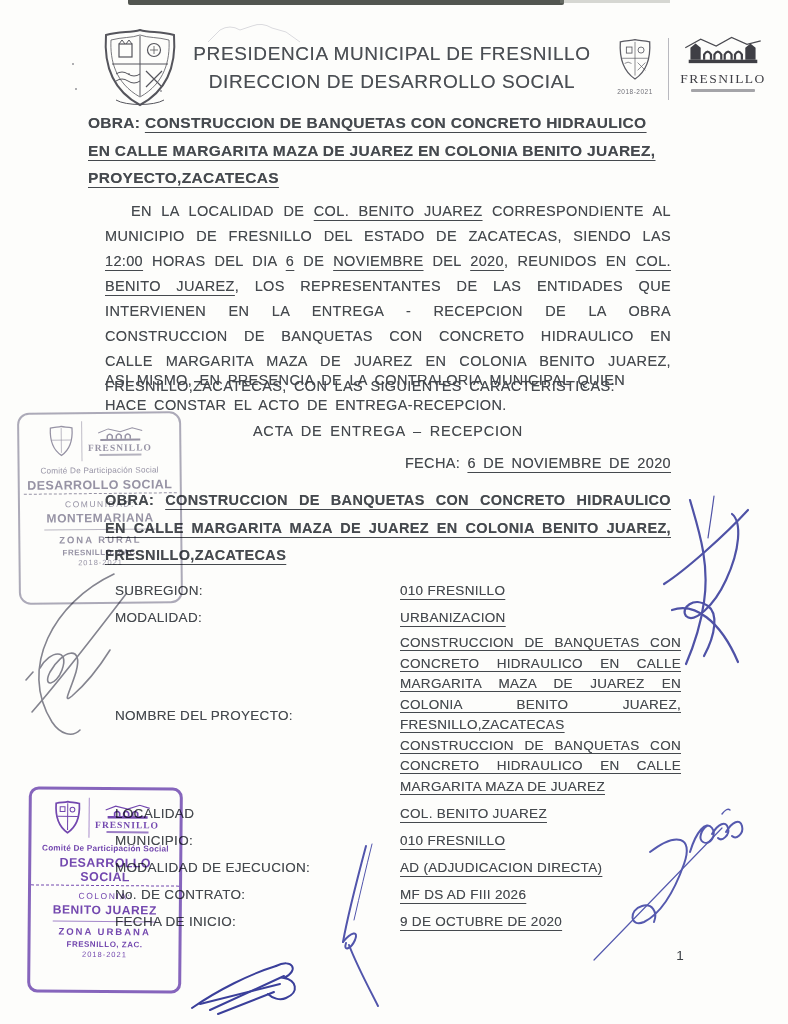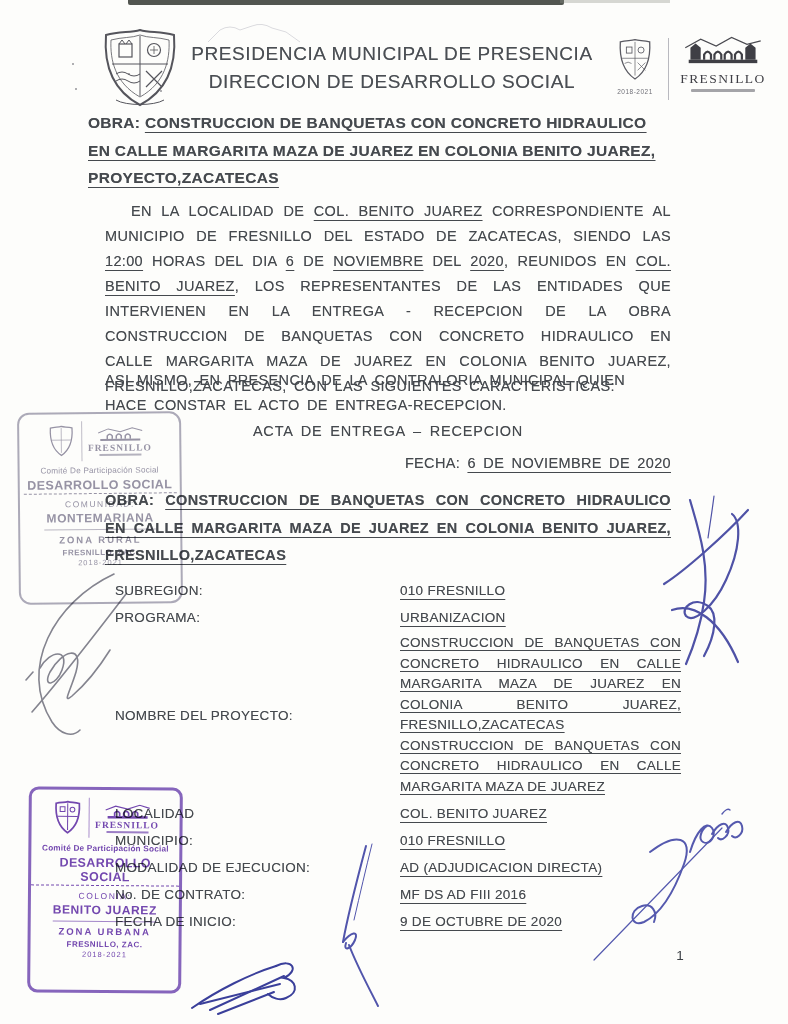--- a/index.html
+++ b/index.html
@@ -88,21 +88,21 @@
     <rect x="23" y="17" width="13" height="13" fill="none" stroke="currentColor" stroke-width="1.2"></rect>
     <path d="M23 17 L26 13 L29 17 M30 17 L33 13 L36 17" fill="none" stroke="currentColor" stroke-width="1"></path>
     <circle cx="58" cy="23" r="6.5" fill="none" stroke="currentColor" stroke-width="1.2"></circle>
     <path d="M54 23 H62 M58 19 V27" stroke="currentColor" stroke-width=".8"></path>
     <path d="M20 47 Q26 43 32 47 Q38 51 44 47 M20 54 Q26 50 32 54 Q38 58 44 54" fill="none" stroke="currentColor" stroke-width="1"></path>
     <path d="M50 44 L66 60 M66 44 L50 60" stroke="currentColor" stroke-width="1.2"></path>
     <path d="M20 73 C30 79 58 79 68 73" fill="none" stroke="currentColor" stroke-width="1"></path>
   </svg>
 
   <div class="hdr-title">
-    <div class="t1">PRESIDENCIA MUNICIPAL DE PRESENCIA</div>
+    <div class="t1">PRESIDENCIA MUNICIPAL DE FRESNILLO</div>
     <div class="t2">DIRECCION DE DESARROLLO SOCIAL</div>
   </div>
 
   <div class="logos-right">
     <div class="shield-block">
       <svg width="38" height="52" viewBox="0 0 88 100">
         <path d="M10 8 C24 4 34 6 44 3 C54 6 64 4 78 8 C80 40 74 74 44 94 C14 74 8 40 10 8 Z" fill="none" stroke="currentColor" stroke-width="3"></path>
         <line x1="44" y1="8" x2="44" y2="86" stroke="currentColor" stroke-width="1.6"></line>
         <line x1="14" y1="46" x2="74" y2="46" stroke="currentColor" stroke-width="1.6"></line>
         <rect x="24" y="20" width="13" height="14" fill="none" stroke="currentColor" stroke-width="2"></rect>
@@ -140,21 +140,21 @@
     <span class="u">6 DE NOVIEMBRE DE 2020</span>
   </div>
   <div class="body-text obra-section p-justify"><span>OBRA: </span><span class="u">CONSTRUCCION DE BANQUETAS CON CONCRETO HIDRAULICO EN CALLE MARGARITA MAZA DE JUAREZ EN COLONIA BENITO JUAREZ, FRESNILLO,ZACATECAS</span></div>
 
   <div class="fields">
     <div class="frow">
       <div class="flabel">SUBREGION:</div>
       <div class="fvalue"><span class="u">010 FRESNILLO</span></div>
     </div>
     <div class="frow">
-      <div class="flabel">PROGRAMA:</div>
+      <div class="flabel">MODALIDAD:</div>
       <div class="fvalue"><span class="u">URBANIZACION</span></div>
     </div>
     <div class="frow frow-proyecto">
       <div class="flabel">NOMBRE DEL PROYECTO:</div>
       <div class="fvalue proy-val">
         <div class="proy-block"><span class="u">CONSTRUCCION DE BANQUETAS CON CONCRETO HIDRAULICO EN CALLE MARGARITA MAZA DE JUAREZ EN COLONIA BENITO JUAREZ, FRESNILLO,ZACATECAS</span></div>
         <div class="proy-block"><span class="u">CONSTRUCCION DE BANQUETAS CON CONCRETO HIDRAULICO EN CALLE MARGARITA MAZA DE JUAREZ</span></div>
       </div>
     </div>
     <div class="frow">
@@ -164,21 +164,21 @@
     <div class="frow">
       <div class="flabel">MUNICIPIO:</div>
       <div class="fvalue"><span class="u">010 FRESNILLO</span></div>
     </div>
     <div class="frow">
       <div class="flabel">MODALIDAD DE EJECUCION:</div>
       <div class="fvalue"><span class="u">AD (ADJUDICACION DIRECTA)</span></div>
     </div>
     <div class="frow">
       <div class="flabel">No. DE CONTRATO:</div>
-      <div class="fvalue"><span class="u">MF DS AD FIII 2016</span></div>
+      <div class="fvalue"><span class="u">MF DS AD FIII 2026</span></div>
     </div>
     <div class="frow">
       <div class="flabel">FECHA DE INICIO:</div>
       <div class="fvalue"><span class="u">9 DE OCTUBRE DE 2020</span></div>
     </div>
   </div>
 
   <div class="stamp stamp-rural">
     <div class="logo-row">
       <svg width="28" height="40" viewBox="0 0 88 100">

